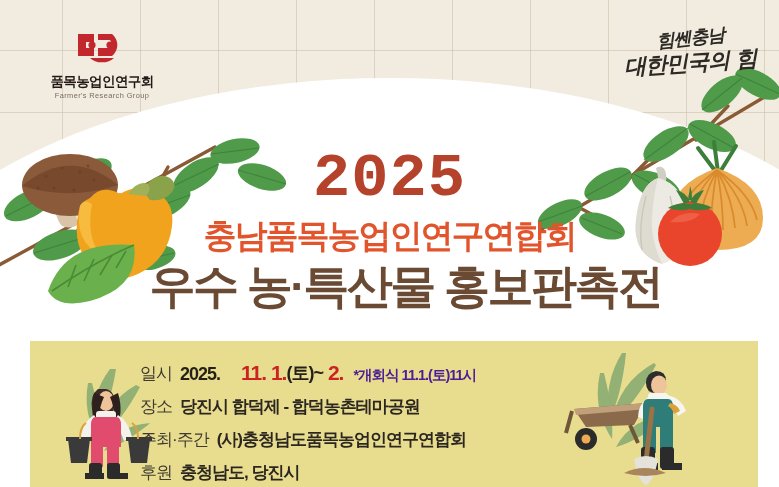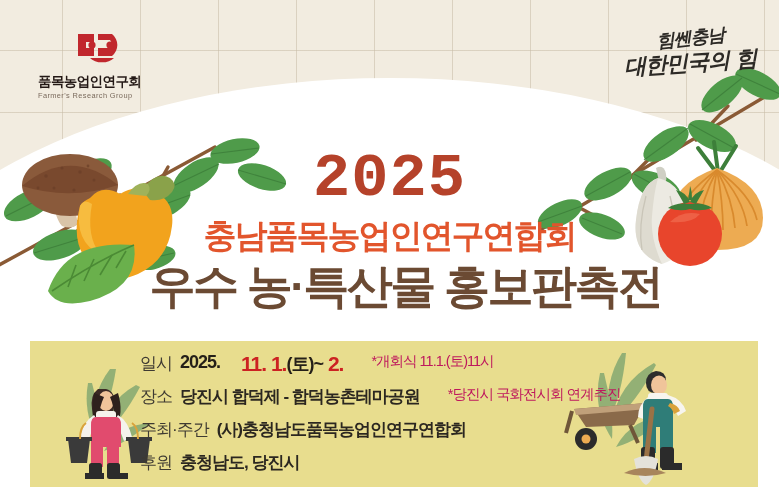--- a/index.html
+++ b/index.html
@@ -42,21 +42,21 @@
   }
 
   
   .deco { position: absolute; pointer-events: none; }
 
   
   .logo-block {
     position: absolute;
     left: 38px; top: 30px;
     width: 128px;
-    text-align: left;
+    text-align: center;
     z-index: 6;
   }
   .logo-mark { display: block; margin: 0 auto 3px; }
   .logo-kr {
     font-size: 13.5px;
     font-weight: bold;
     color: #231815;
     letter-spacing: -0.6px;
     line-height: 1.1;
   }
@@ -131,21 +131,21 @@
     overflow: hidden;
   }
   .info-rows {
     position: absolute;
     left: 110px;
     top: 11px;
     z-index: 3;
   }
   .info-row {
     display: flex;
-    align-items: flex-start;
+    align-items: flex-end;
     height: 33px;
     white-space: nowrap;
   }
   .ilabel {
     font-size: 17px;
     color: #3e3a32;
     letter-spacing: -1px;
     margin-right: 8px;
   }
   .ivalue {
@@ -155,24 +155,24 @@
     letter-spacing: -1px;
   }
   .ired {
     font-size: 21px;
     font-weight: bold;
     color: #cc2222;
     letter-spacing: -1px;
   }
   .inote {
     font-size: 14.5px;
-    color: #be185d;
-    letter-spacing: -1px;
-    margin-left: 28px;
-    font-weight: normal;
+    color: #4c1d95;
+    letter-spacing: -1px;
+    margin-left: 10px;
+    font-weight: bold;
   }
   .iplain {
     font-size: 17px;
     color: #2b2720;
     letter-spacing: -1px;
     font-weight: bold;
   }
 </style>
 </head>
 <body>
@@ -423,21 +423,20 @@
         <span class="ivalue">2025.</span>
         <span class="ired" style="margin-left:21px;">11. 1.</span>
         <span class="ivalue">(토)~</span>
         <span class="ired" style="margin-left:5px;">2.</span>
         <span class="inote">*개회식 11.1.(토)11시</span>
       </div>
 
       <div class="info-row">
         <span class="ilabel">장소</span>
         <span class="iplain">당진시 합덕제 - 합덕농촌테마공원</span>
-        <span class="inote">*당진시 국화전시회 연계추진</span>
       </div>
 
       <div class="info-row">
         <span class="ilabel">주최·주간</span>
         <span class="iplain">(사)충청남도품목농업인연구연합회</span>
       </div>
 
       <div class="info-row">
         <span class="ilabel">후원</span>
         <span class="iplain">충청남도, 당진시</span>

